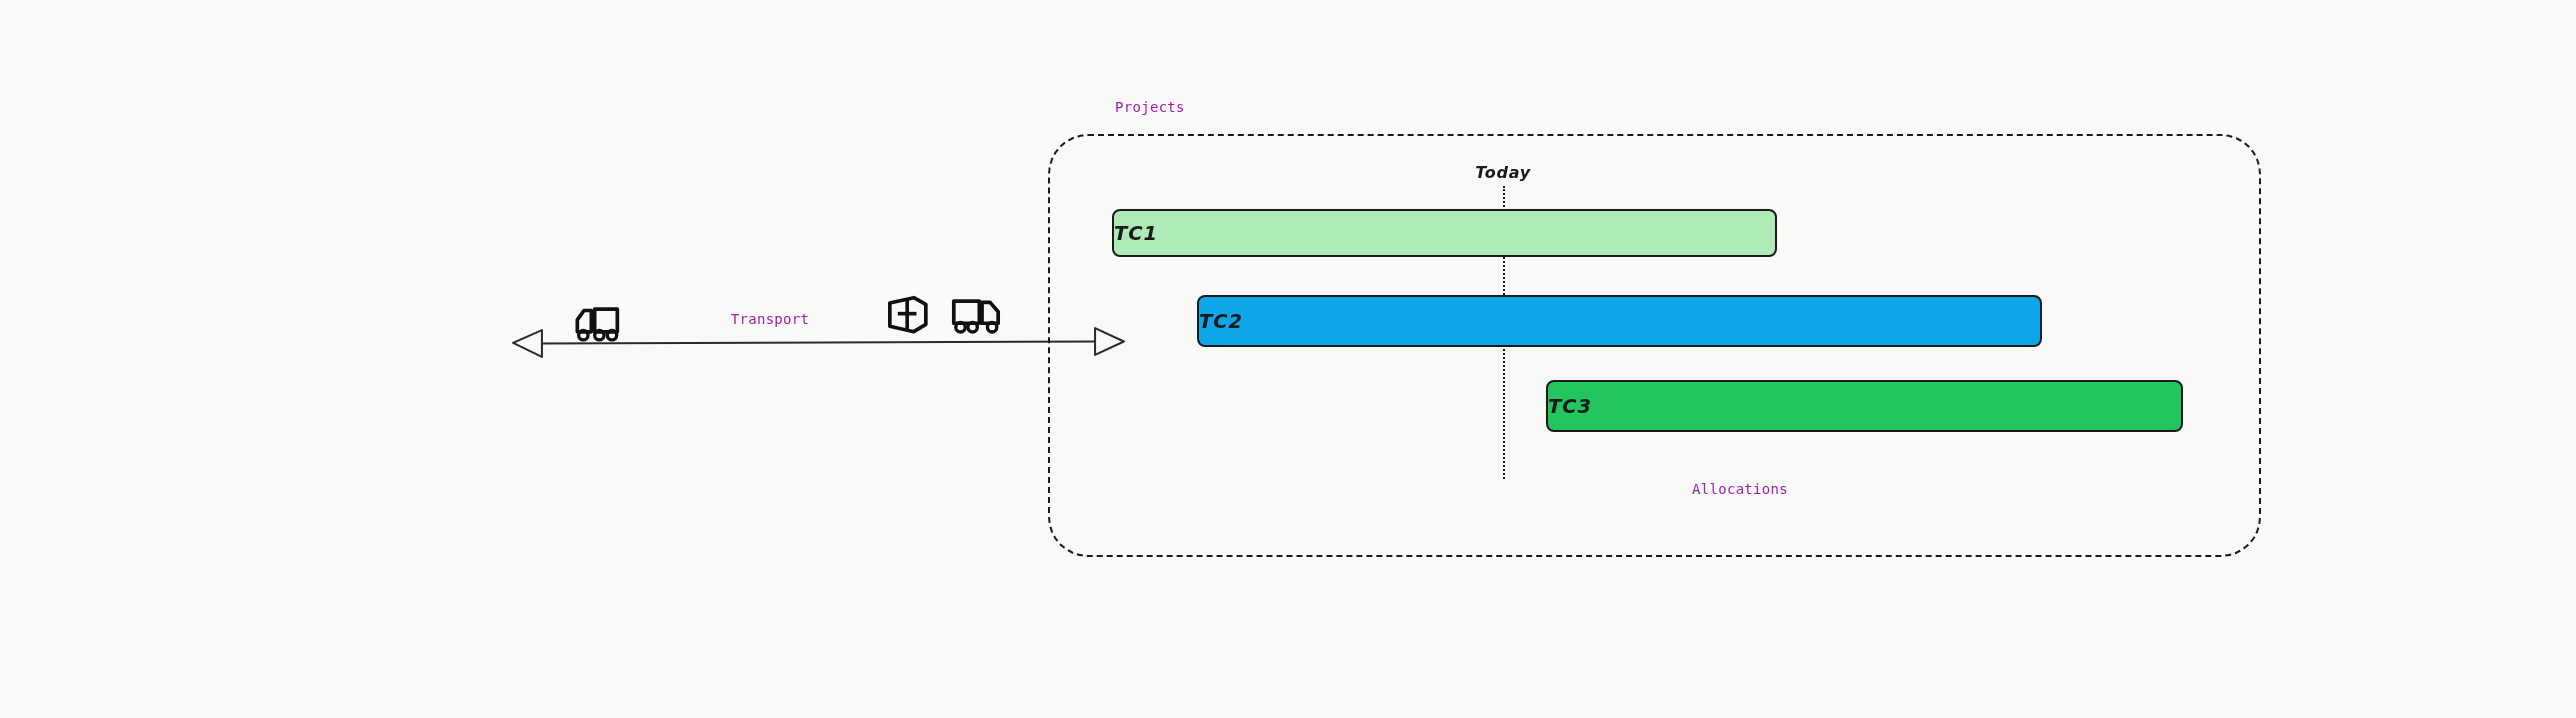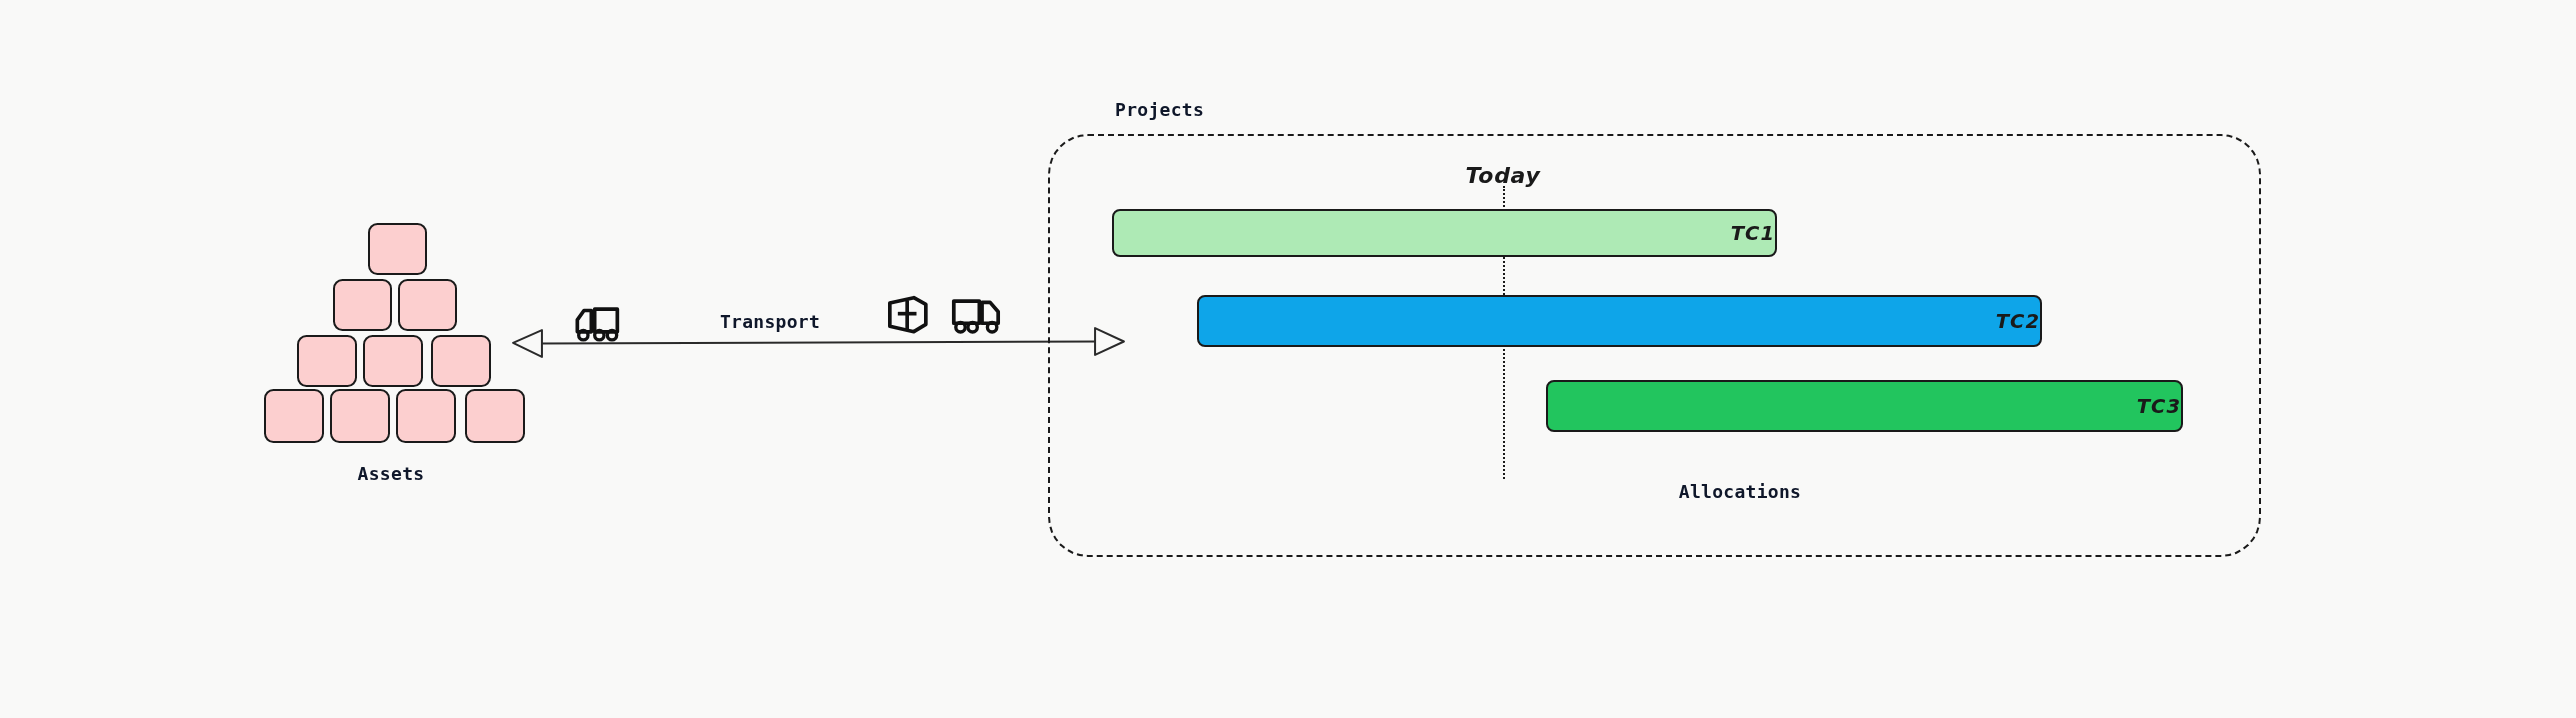--- a/index.html
+++ b/index.html
@@ -20,35 +20,34 @@
     position:absolute;
     background:#fccfcf;
     border:2px solid #1a1a1a;
     border-radius:9.4px;
     box-sizing:border-box;
   }
 
   
   .label{
     position:absolute;
-    color:#0f172a;
+    color:#a21caf;
     font-family:"DejaVu Sans Mono",monospace;
-    font-size:18px;
+    font-size:14px;
     letter-spacing:0.3px;
     white-space:nowrap;
-    font-weight:bold;
   }
   .label-center{transform:translateX(-50%);}
 
   
   .hand{
     position:absolute;
     color:#1a1a1a;
     font-family:"DejaVu Sans",sans-serif;
-    font-size:22px;
+    font-size:16px;
     font-style:italic;
     font-weight:600;
     letter-spacing:0.7px;
     white-space:nowrap;
     transform:translateX(-50%);
   }
 
   
   .projects-box{
     position:absolute;
@@ -61,21 +60,21 @@
   }
 
   
   .bar{
     position:absolute;
     border:2px solid #0f766e;
     border-radius:8px;
     box-sizing:border-box;
     display:flex;
     align-items:center;
-    justify-content:flex-end;
+    justify-content:flex-start;
   }
   .bar-label{
     font-family:"DejaVu Sans",sans-serif;
     font-style:italic;
     font-weight:600;
     font-size:19.5px;
     letter-spacing:1px;
     color:#1a1a1a;
   }
 
@@ -86,35 +85,20 @@
     width:0;
   }
 
   svg{display:block;overflow:visible;}
 </style>
 </head>
 <body>
 
 <div class="stage">
 
-  <div class="abs" style="left:0;top:0;width:604px;height:510px;">
-    <div id="asset-blocks">
-        <div class="asset-block" style="left: 368px; top: 223px; width: 59px; height: 52px; background: rgb(252, 207, 207); border-color: rgb(26, 26, 26);"></div>
-        <div class="asset-block" style="left: 333px; top: 279px; width: 59px; height: 52px; background: rgb(252, 207, 207); border-color: rgb(26, 26, 26);"></div>
-        <div class="asset-block" style="left: 398px; top: 279px; width: 59px; height: 52px; background: rgb(252, 207, 207); border-color: rgb(26, 26, 26);"></div>
-        <div class="asset-block" style="left: 297px; top: 335px; width: 60px; height: 52px; background: rgb(252, 207, 207); border-color: rgb(26, 26, 26);"></div>
-        <div class="asset-block" style="left: 363px; top: 335px; width: 60px; height: 52px; background: rgb(252, 207, 207); border-color: rgb(26, 26, 26);"></div>
-        <div class="asset-block" style="left: 431px; top: 335px; width: 60px; height: 52px; background: rgb(252, 207, 207); border-color: rgb(26, 26, 26);"></div>
-        <div class="asset-block" style="left: 264px; top: 389px; width: 60px; height: 54px; background: rgb(252, 207, 207); border-color: rgb(26, 26, 26);"></div>
-        <div class="asset-block" style="left: 330px; top: 389px; width: 60px; height: 54px; background: rgb(252, 207, 207); border-color: rgb(26, 26, 26);"></div>
-        <div class="asset-block" style="left: 396px; top: 389px; width: 60px; height: 54px; background: rgb(252, 207, 207); border-color: rgb(26, 26, 26);"></div>
-        <div class="asset-block" style="left: 465px; top: 389px; width: 60px; height: 54px; background: rgb(252, 207, 207); border-color: rgb(26, 26, 26);"></div>
-      </div>
-    <div class="label label-center" style="left:391px;top:463px;">Assets</div>
-  </div>
 
   <div class="abs" style="left:0;top:0;width:1140px;height:402px;">
 
     <svg class="abs" style="left:503px;top:322px;" width="631" height="47" viewBox="0 0 940 70">
 
       <line x1="55" y1="32" x2="890" y2="29" stroke="#2a2a2a" stroke-width="3"></line>
 
       <polygon points="15,31 58,12 58,52" fill="#f9f9f8" stroke="#2a2a2a" stroke-width="3" stroke-linejoin="round"></polygon>
 
       <polygon points="925,29 882,9 882,49" fill="#f9f9f8" stroke="#2a2a2a" stroke-width="3" stroke-linejoin="round"></polygon>

